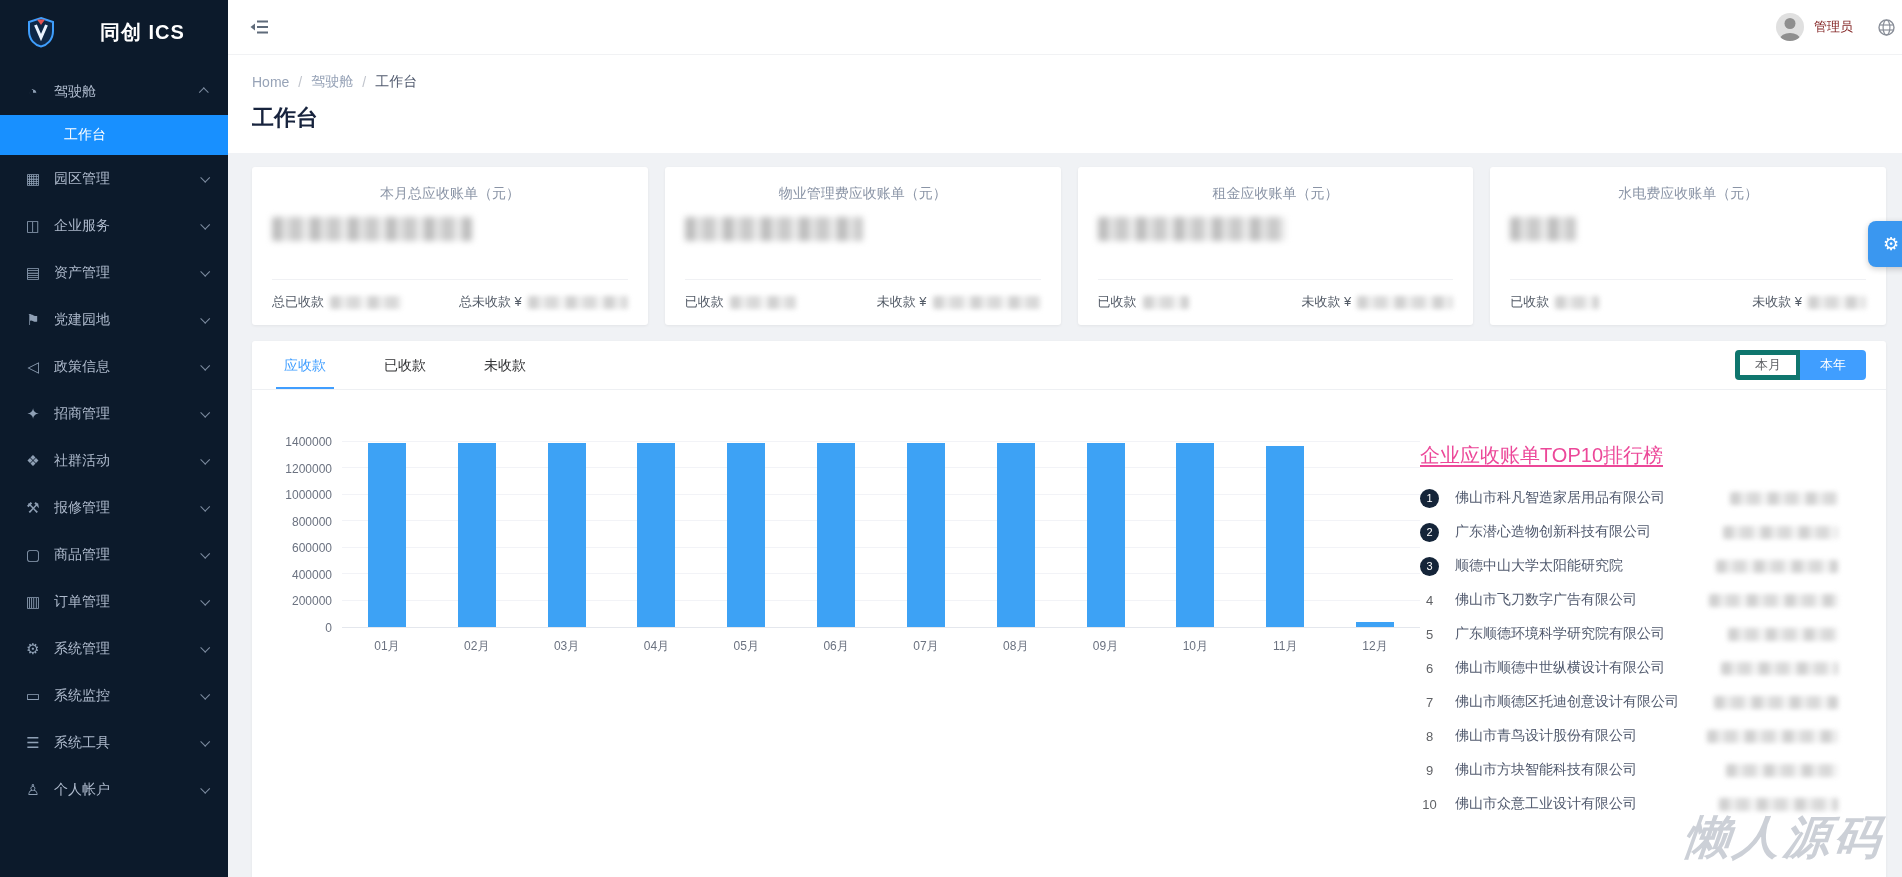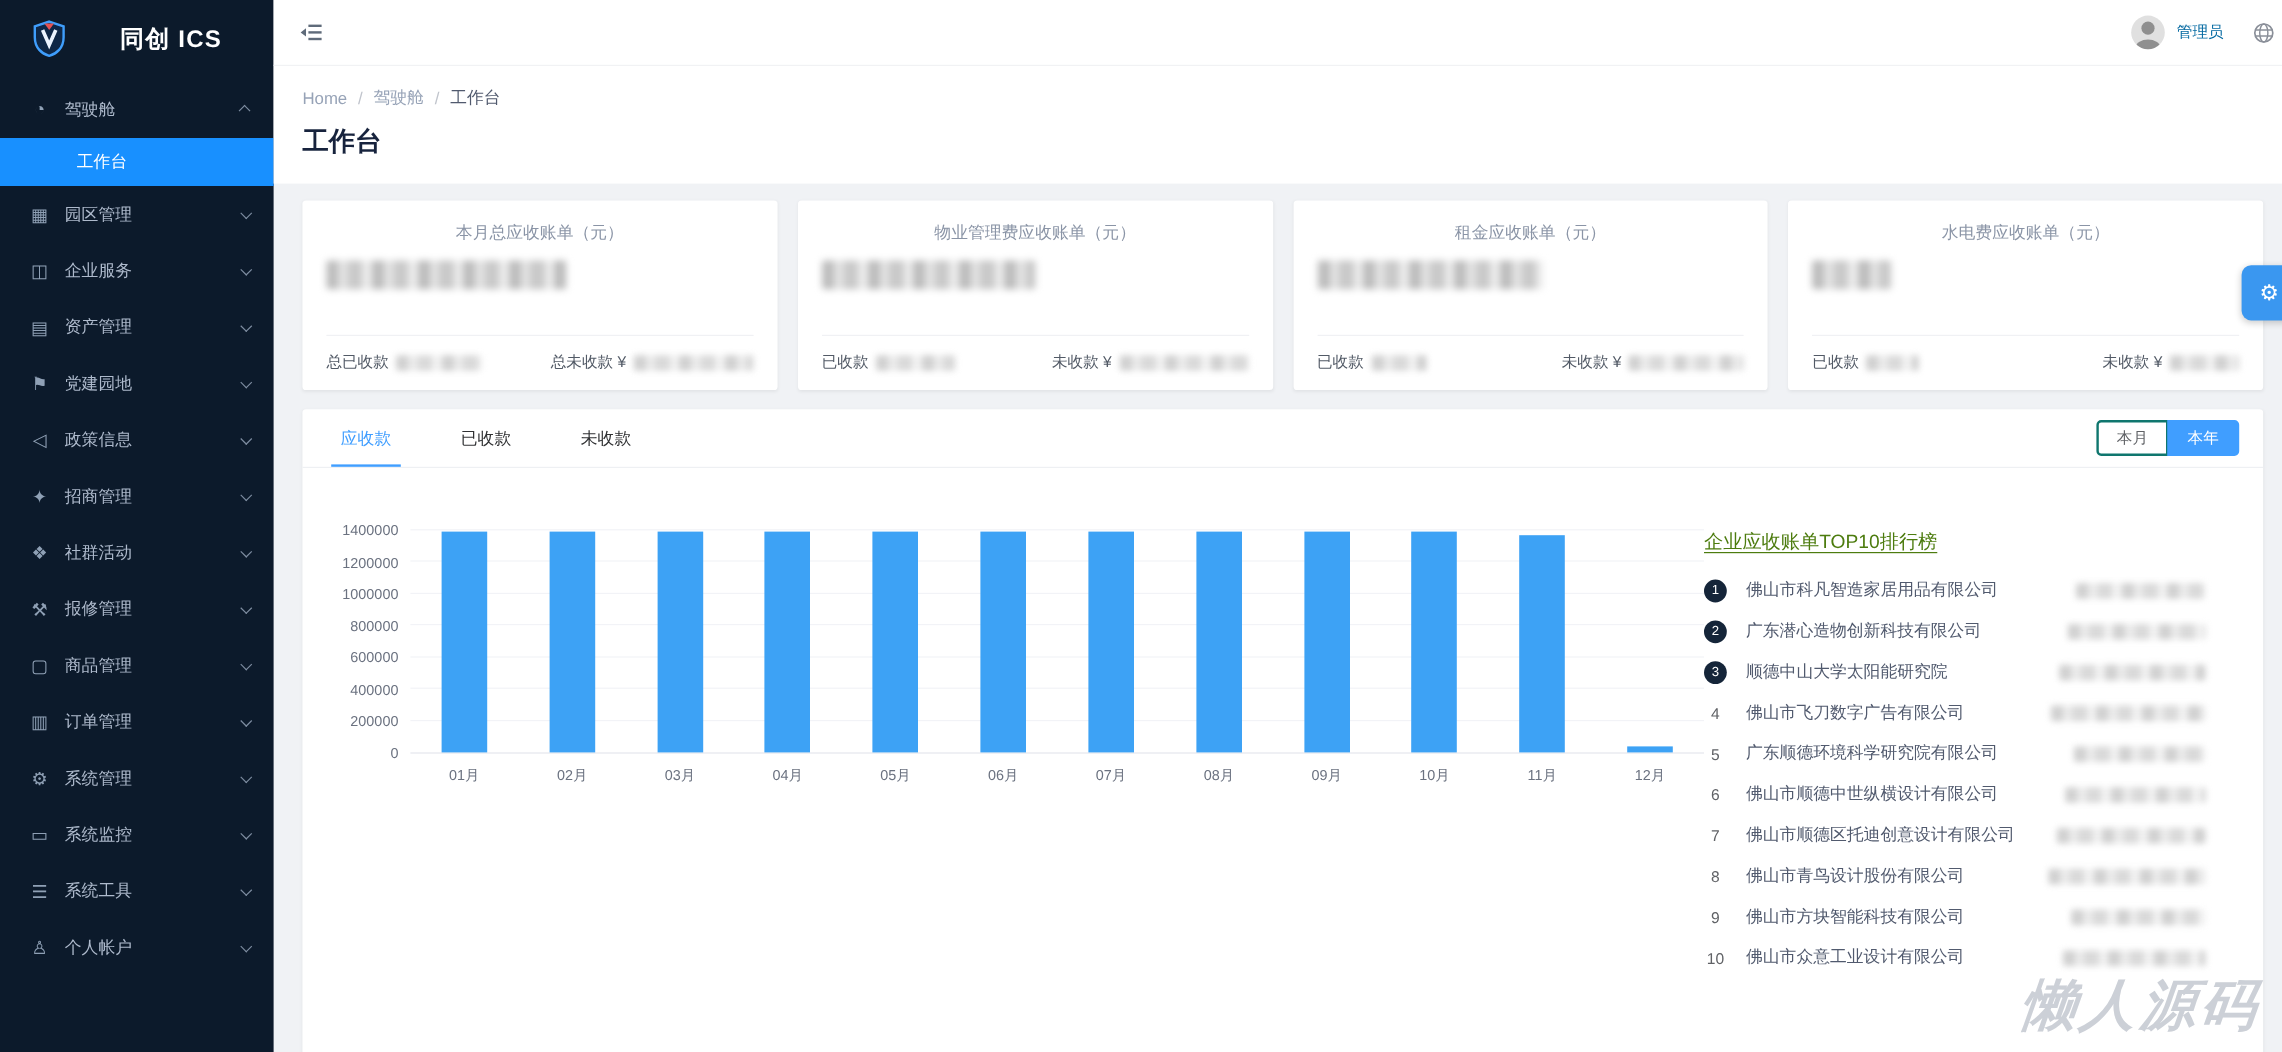--- a/index.html
+++ b/index.html
@@ -25,21 +25,21 @@
   .m-sub.active { background:#1890ff; color:#fff; }
 
   
   .main { flex:1; min-width:0; display:flex; flex-direction:column; position:relative; }
   .topbar { height:55px; background:#fff; display:flex; align-items:center; padding:0 6px 0 22px; border-bottom:1px solid #f1f2f4; flex-shrink:0; }
   .fold { cursor:pointer; display:flex; align-items:center; }
   .topbar-right { margin-left:auto; display:flex; align-items:center; gap:10px; }
   .avatar { width:28px; height:28px; border-radius:50%; background:#e0e0e0; position:relative; overflow:hidden; cursor:pointer; flex-shrink:0; }
   .avatar::before { content:""; position:absolute; left:50%; top:5px; transform:translateX(-50%); width:11px; height:11px; border-radius:50%; background:#8f8f8f; }
   .avatar::after { content:""; position:absolute; left:50%; bottom:-4px; transform:translateX(-50%); width:20px; height:12px; border-radius:50% 50% 0 0; background:#8f8f8f; }
-  .admin-name { font-size:13px; color:#0369a1; cursor:pointer; white-space:nowrap; }
+  .admin-name { font-size:13px; color:#7f1d1d; cursor:pointer; white-space:nowrap; }
   .globe { cursor:pointer; display:flex; align-items:center; margin-left:14px; }
 
   .page-head { background:#fff; padding:18px 24px 20px; }
   .breadcrumb { font-size:14px; display:flex; gap:9px; align-items:center; }
   .crumb { color:#97a3b7; cursor:pointer; }
   .crumb.last { color:#515a6e; cursor:default; }
   .crumb-sep { color:#c0c4cc; }
   .page-title { margin:12px 0 0; font-size:22px; font-weight:700; color:#17233d; }
 
   .content { flex:1; padding:14px 16px 0 24px; position:relative; min-height:0; }
@@ -55,21 +55,21 @@
   .card-footer { margin-top:auto; border-top:1px solid #f0f1f4; padding:13px 0 14px; display:flex; align-items:center; justify-content:space-between; font-size:13px; color:#525a66; }
   .f-group { display:flex; align-items:center; gap:6px; }
 
   
   .panel { background:#fff; margin-top:16px; height:580px; border-radius:3px; box-shadow:0 1px 3px rgba(0,0,0,.06); display:flex; flex-direction:column; }
   .panel-head { height:49px; flex-shrink:0; display:flex; align-items:flex-end; justify-content:space-between; border-bottom:1px solid #eef0f3; padding:0 20px 0 24px; }
   .tabs { display:flex; gap:42px; align-items:flex-end; }
   .tab { padding:14px 8px 12px; font-size:14px; color:#303133; cursor:pointer; border-bottom:2px solid transparent; }
   .tab.active { color:#409eff; border-bottom-color:#409eff; }
   .btn-group { display:flex; margin-bottom:9px; }
-  .pbtn { height:30px; padding:0 15px; font-size:13px; border:2px solid #0f766e; background:#fff; color:#606266; cursor:pointer; font-family:inherit; }
+  .pbtn { height:30px; padding:0 15px; font-size:13px; border:5px solid #0f766e; background:#fff; color:#606266; cursor:pointer; font-family:inherit; }
   .pbtn:first-child { border-radius:4px 0 0 4px; }
   .pbtn:last-child  { border-radius:0 4px 4px 0; margin-left:-1px; }
   .pbtn.active { background:#409eff; border-color:#409eff; color:#fff; }
 
   .panel-body { flex:1; display:flex; padding:52px 14px 0 26px; min-height:0; }
 
   
   .chart { flex:1; min-width:0; }
   .chart-body { display:flex; }
   .y-axis { width:64px; position:relative; height:186px; flex-shrink:0; }
@@ -78,21 +78,21 @@
   .plot { position:relative; height:186px; border-bottom:1px solid #e4e7ed; }
   .gridline { position:absolute; left:0; right:0; height:0; border-top:1px solid #f2f3f7; }
   .cols { position:absolute; left:0; right:0; top:0; bottom:0; display:flex; }
   .ccol { flex:1; display:flex; align-items:flex-end; justify-content:center; }
   .cbar { width:38px; background:#3da2f5; }
   .x-axis { display:flex; padding-top:10px; }
   .x-axis span { flex:1; text-align:center; font-size:12px; color:#6b7280; }
 
   
   .top10 { width:452px; flex-shrink:0; padding-right:34px; }
-  .top10-title { font-size:16px; color:#4d7c0f; text-decoration:underline; text-underline-offset:3px; margin-bottom:12px; }
+  .top10-title { font-size:20px; color:#ec4899; text-decoration:underline; text-underline-offset:3px; margin-bottom:12px; }
   .t-row { display:flex; align-items:center; height:34px; }
   .rank { width:19px; height:19px; border-radius:50%; background:#152539; color:#fff; font-size:11px; display:flex; align-items:center; justify-content:center; flex-shrink:0; }
   .rank.plain { background:transparent; color:#606266; font-size:13px; }
   .t-name { margin-left:16px; font-size:14px; color:#515a6e; white-space:nowrap; }
   .t-amt { margin-left:auto; height:14px; }
 
   
   .gear-fab { position:absolute; right:-14px; top:221px; width:48px; height:46px; background:#3a97f0; border:none; border-radius:8px; color:#fff; font-size:18px; display:flex; align-items:center; justify-content:center; padding-left:4px; cursor:pointer; box-shadow:0 2px 6px rgba(0,0,0,.2); }
   .watermark { position:absolute; right:18px; bottom:8px; font-size:46px; font-weight:900; font-style:italic; letter-spacing:4px; color:#ccd0d7; transform:skewX(-6deg); user-select:none; pointer-events:none; white-space:nowrap; }
 </style>

